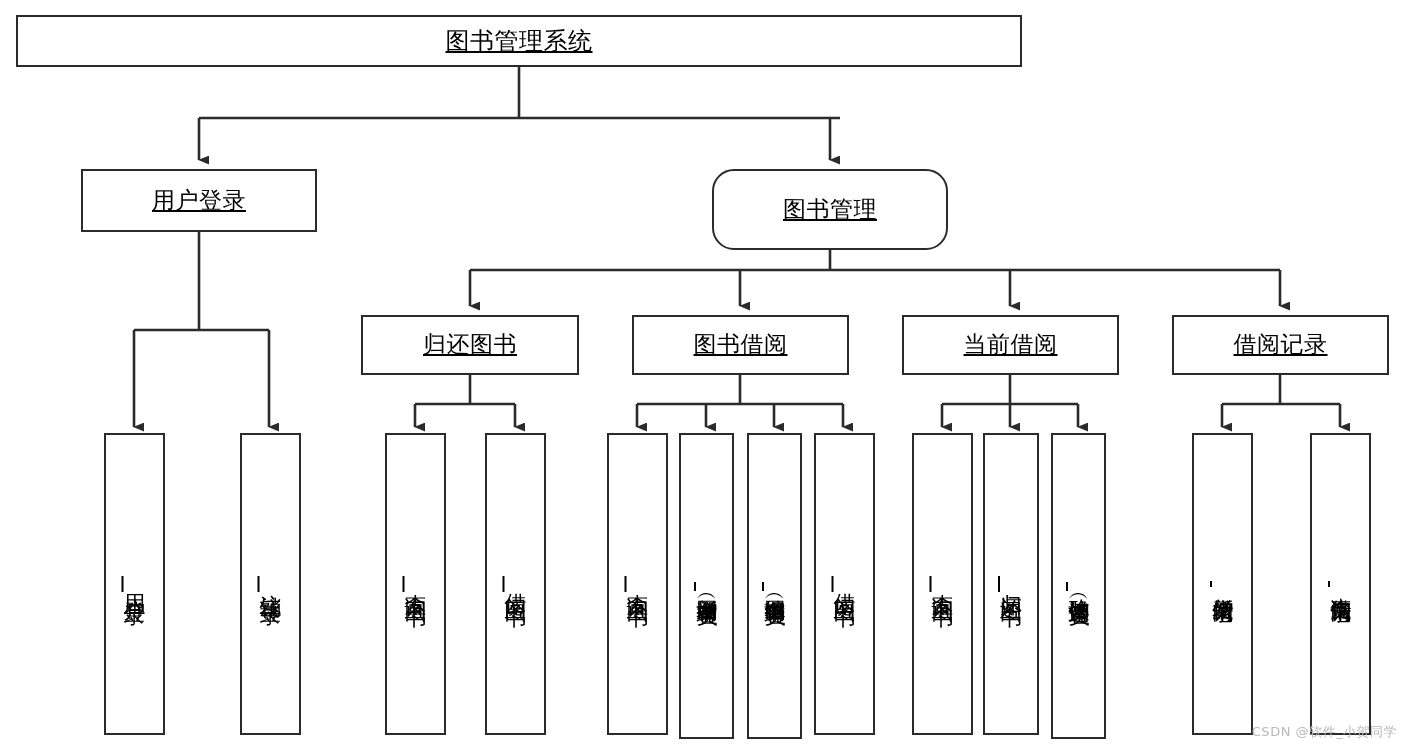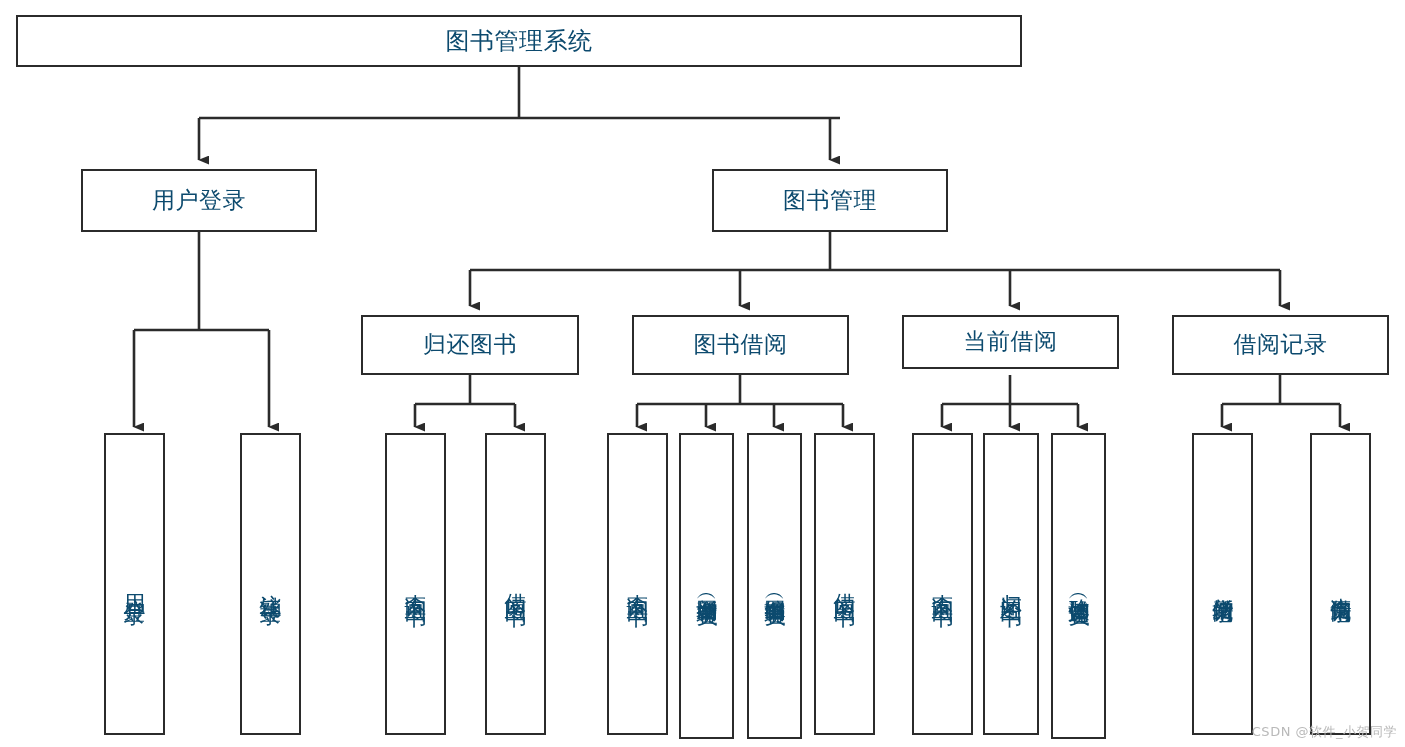--- a/index.html
+++ b/index.html
@@ -27,21 +27,22 @@
     pointer-events: none;
   }
   .node {
     position: absolute;
     box-sizing: border-box;
     border: 2.5px solid #2b2b2b;
     background: #ffffff;
     display: flex;
     align-items: center;
     justify-content: center;
-    color: #0c4a6e;
+    color: #000000;
+    text-decoration: underline;
   }
   .node-h {
     
     font-size: 23px;
     line-height: 1.2;
     letter-spacing: 0.5px;
   }
   .node-root {
     font-size: 24px;
   }
@@ -130,31 +131,31 @@
     </g>
   </svg>
 
   <div class="node node-h node-root" style="left:16px; top:15px; width:1006px; height:52px;">
     <span>图书管理系统</span>
   </div>
 
   <div class="node node-h" style="left:81px; top:169px; width:236px; height:63px;">
     <span>用户登录</span>
   </div>
-  <div class="node node-h" style="left:712px; top:169px; width:236px; height:63px;">
+  <div class="node node-h" style="left:712px; top:169px; width:236px; height:81px;border-radius:22px;">
     <span>图书管理</span>
   </div>
 
   <div class="node node-h" style="left:361px; top:315px; width:218px; height:60px;">
     <span>归还图书</span>
   </div>
   <div class="node node-h" style="left:632px; top:315px; width:217px; height:60px;">
     <span>图书借阅</span>
   </div>
-  <div class="node node-h" style="left:902px; top:315px; width:217px; height:54px;">
+  <div class="node node-h" style="left:902px; top:315px; width:217px; height:60px;">
     <span>当前借阅</span>
   </div>
   <div class="node node-h" style="left:1172px; top:315px; width:217px; height:60px;text-align:right;">
     <span>借阅记录</span>
   </div>
 
   <div class="node node-v" style="left:104px; top:433px; width:61px; height:302px;">
     <span class="vtext">用户登录</span>
   </div>
   <div class="node node-v" style="left:240px; top:433px; width:61px; height:302px;">

